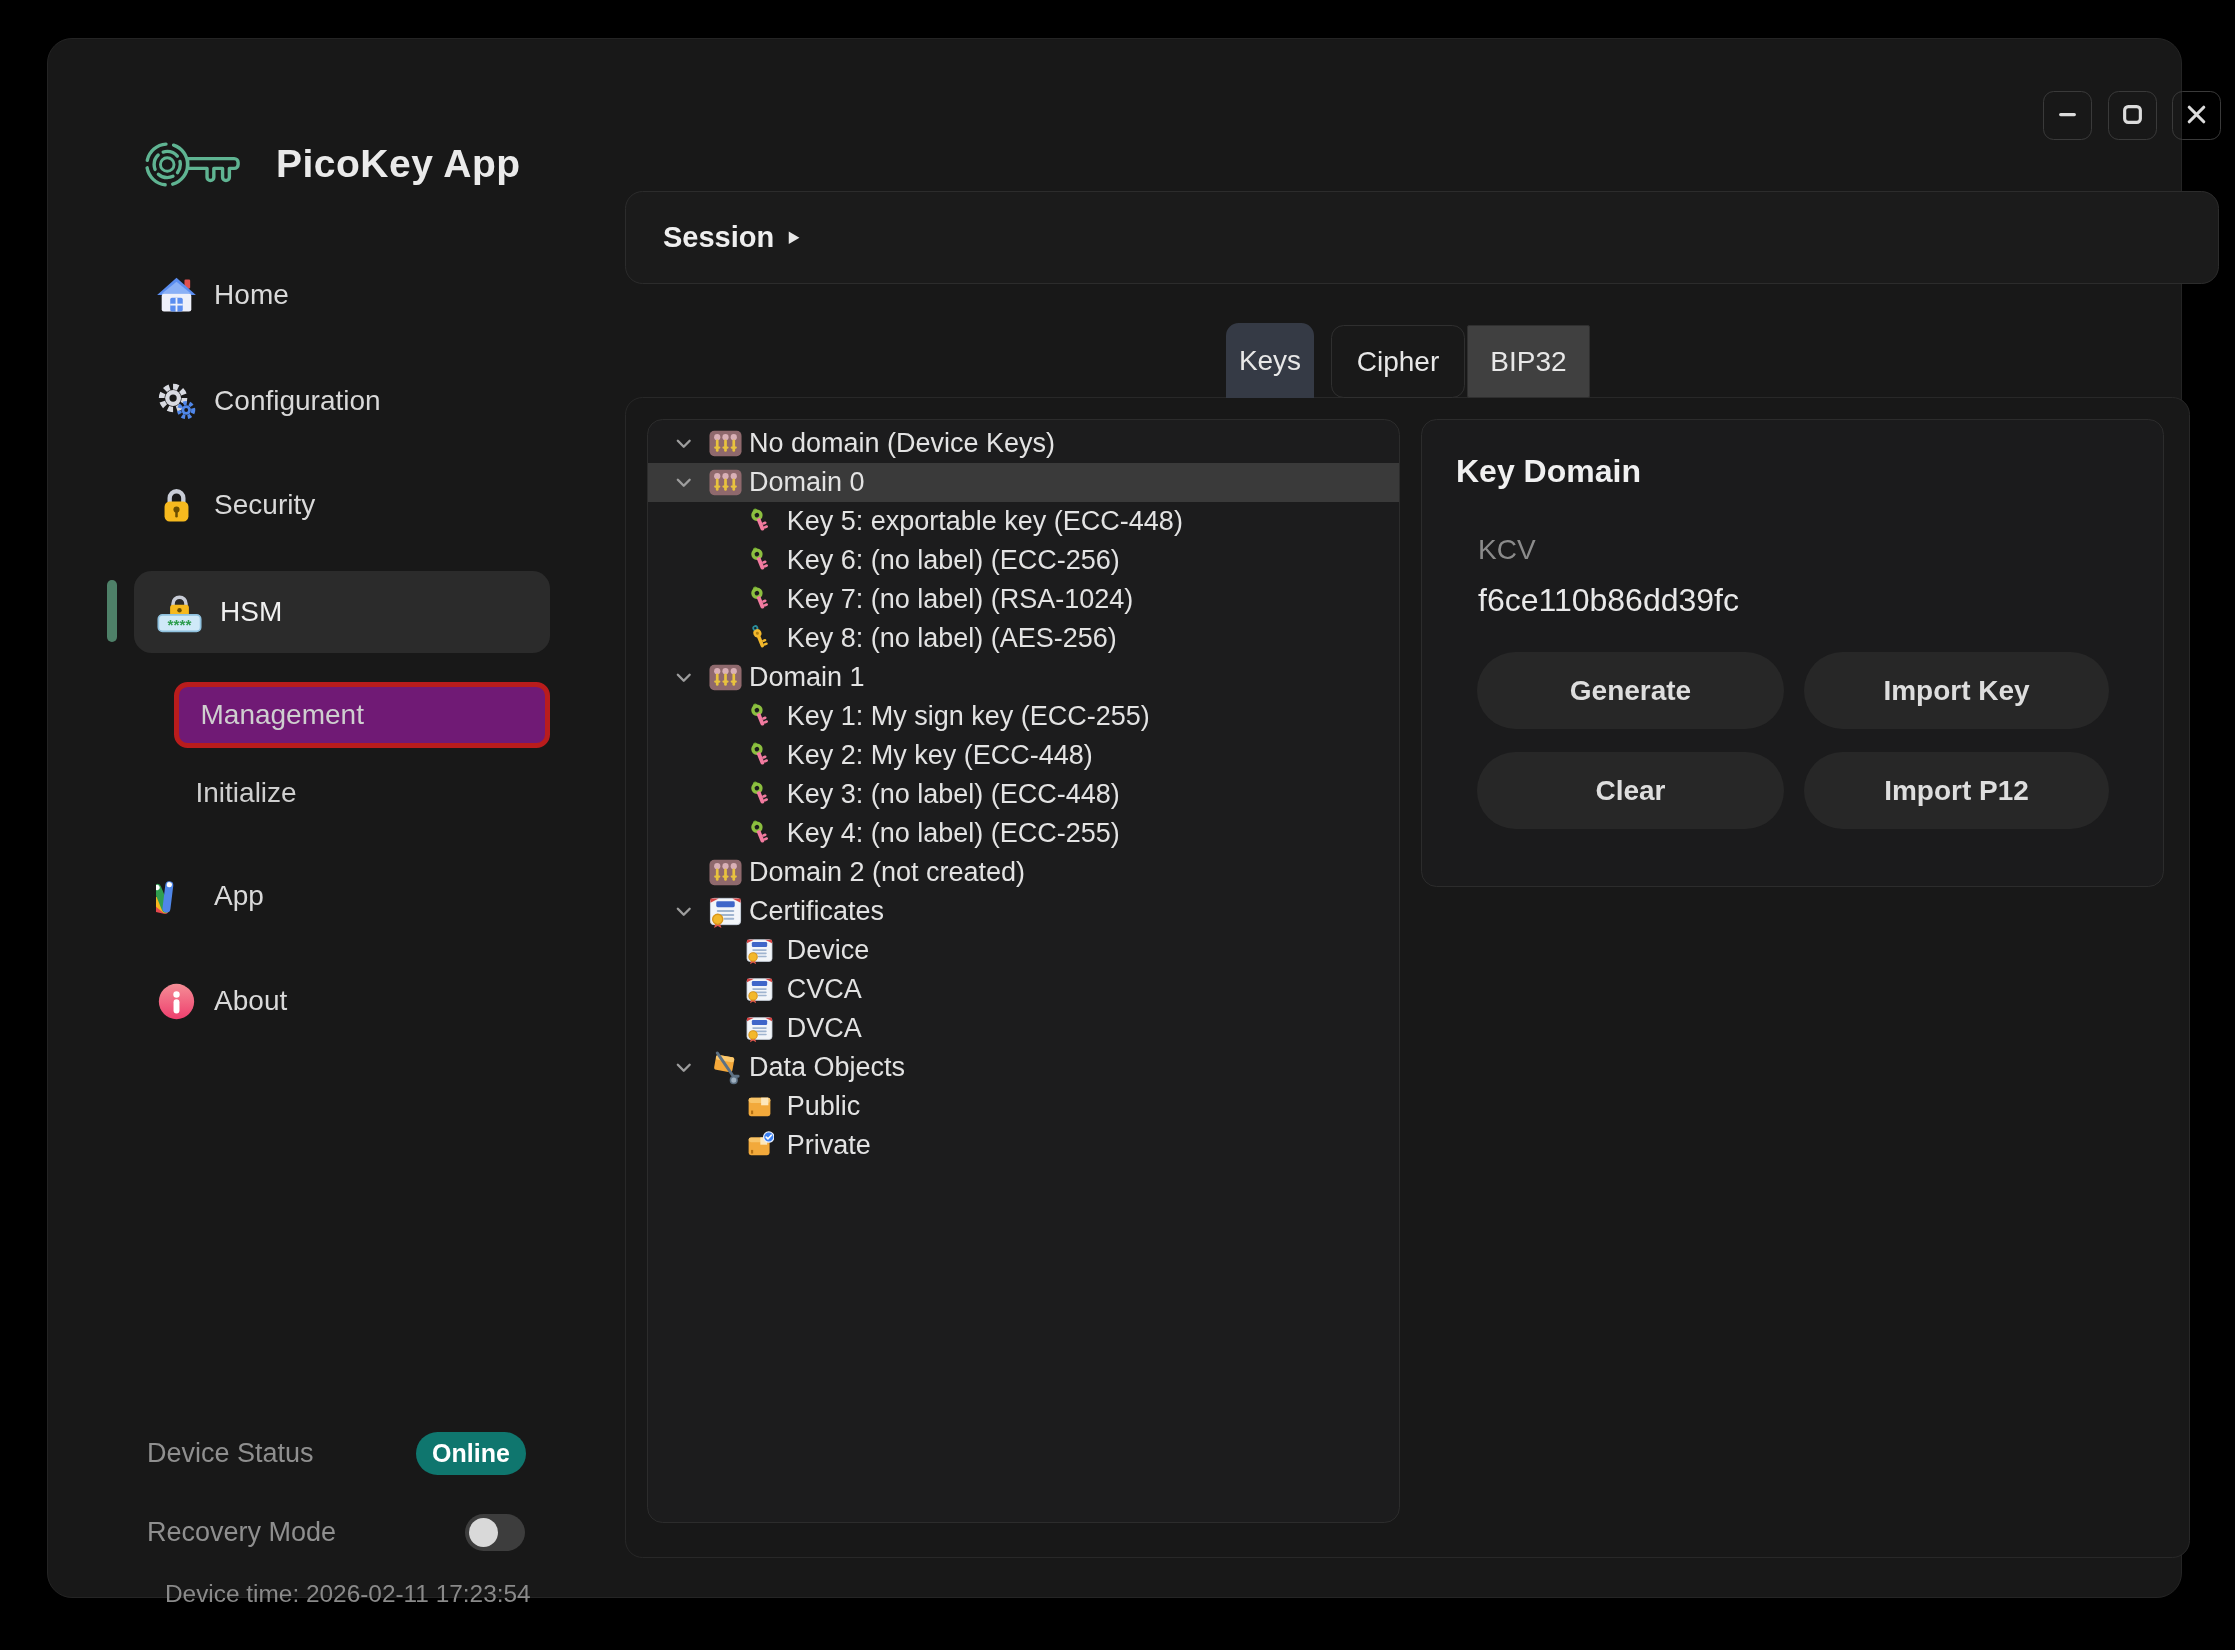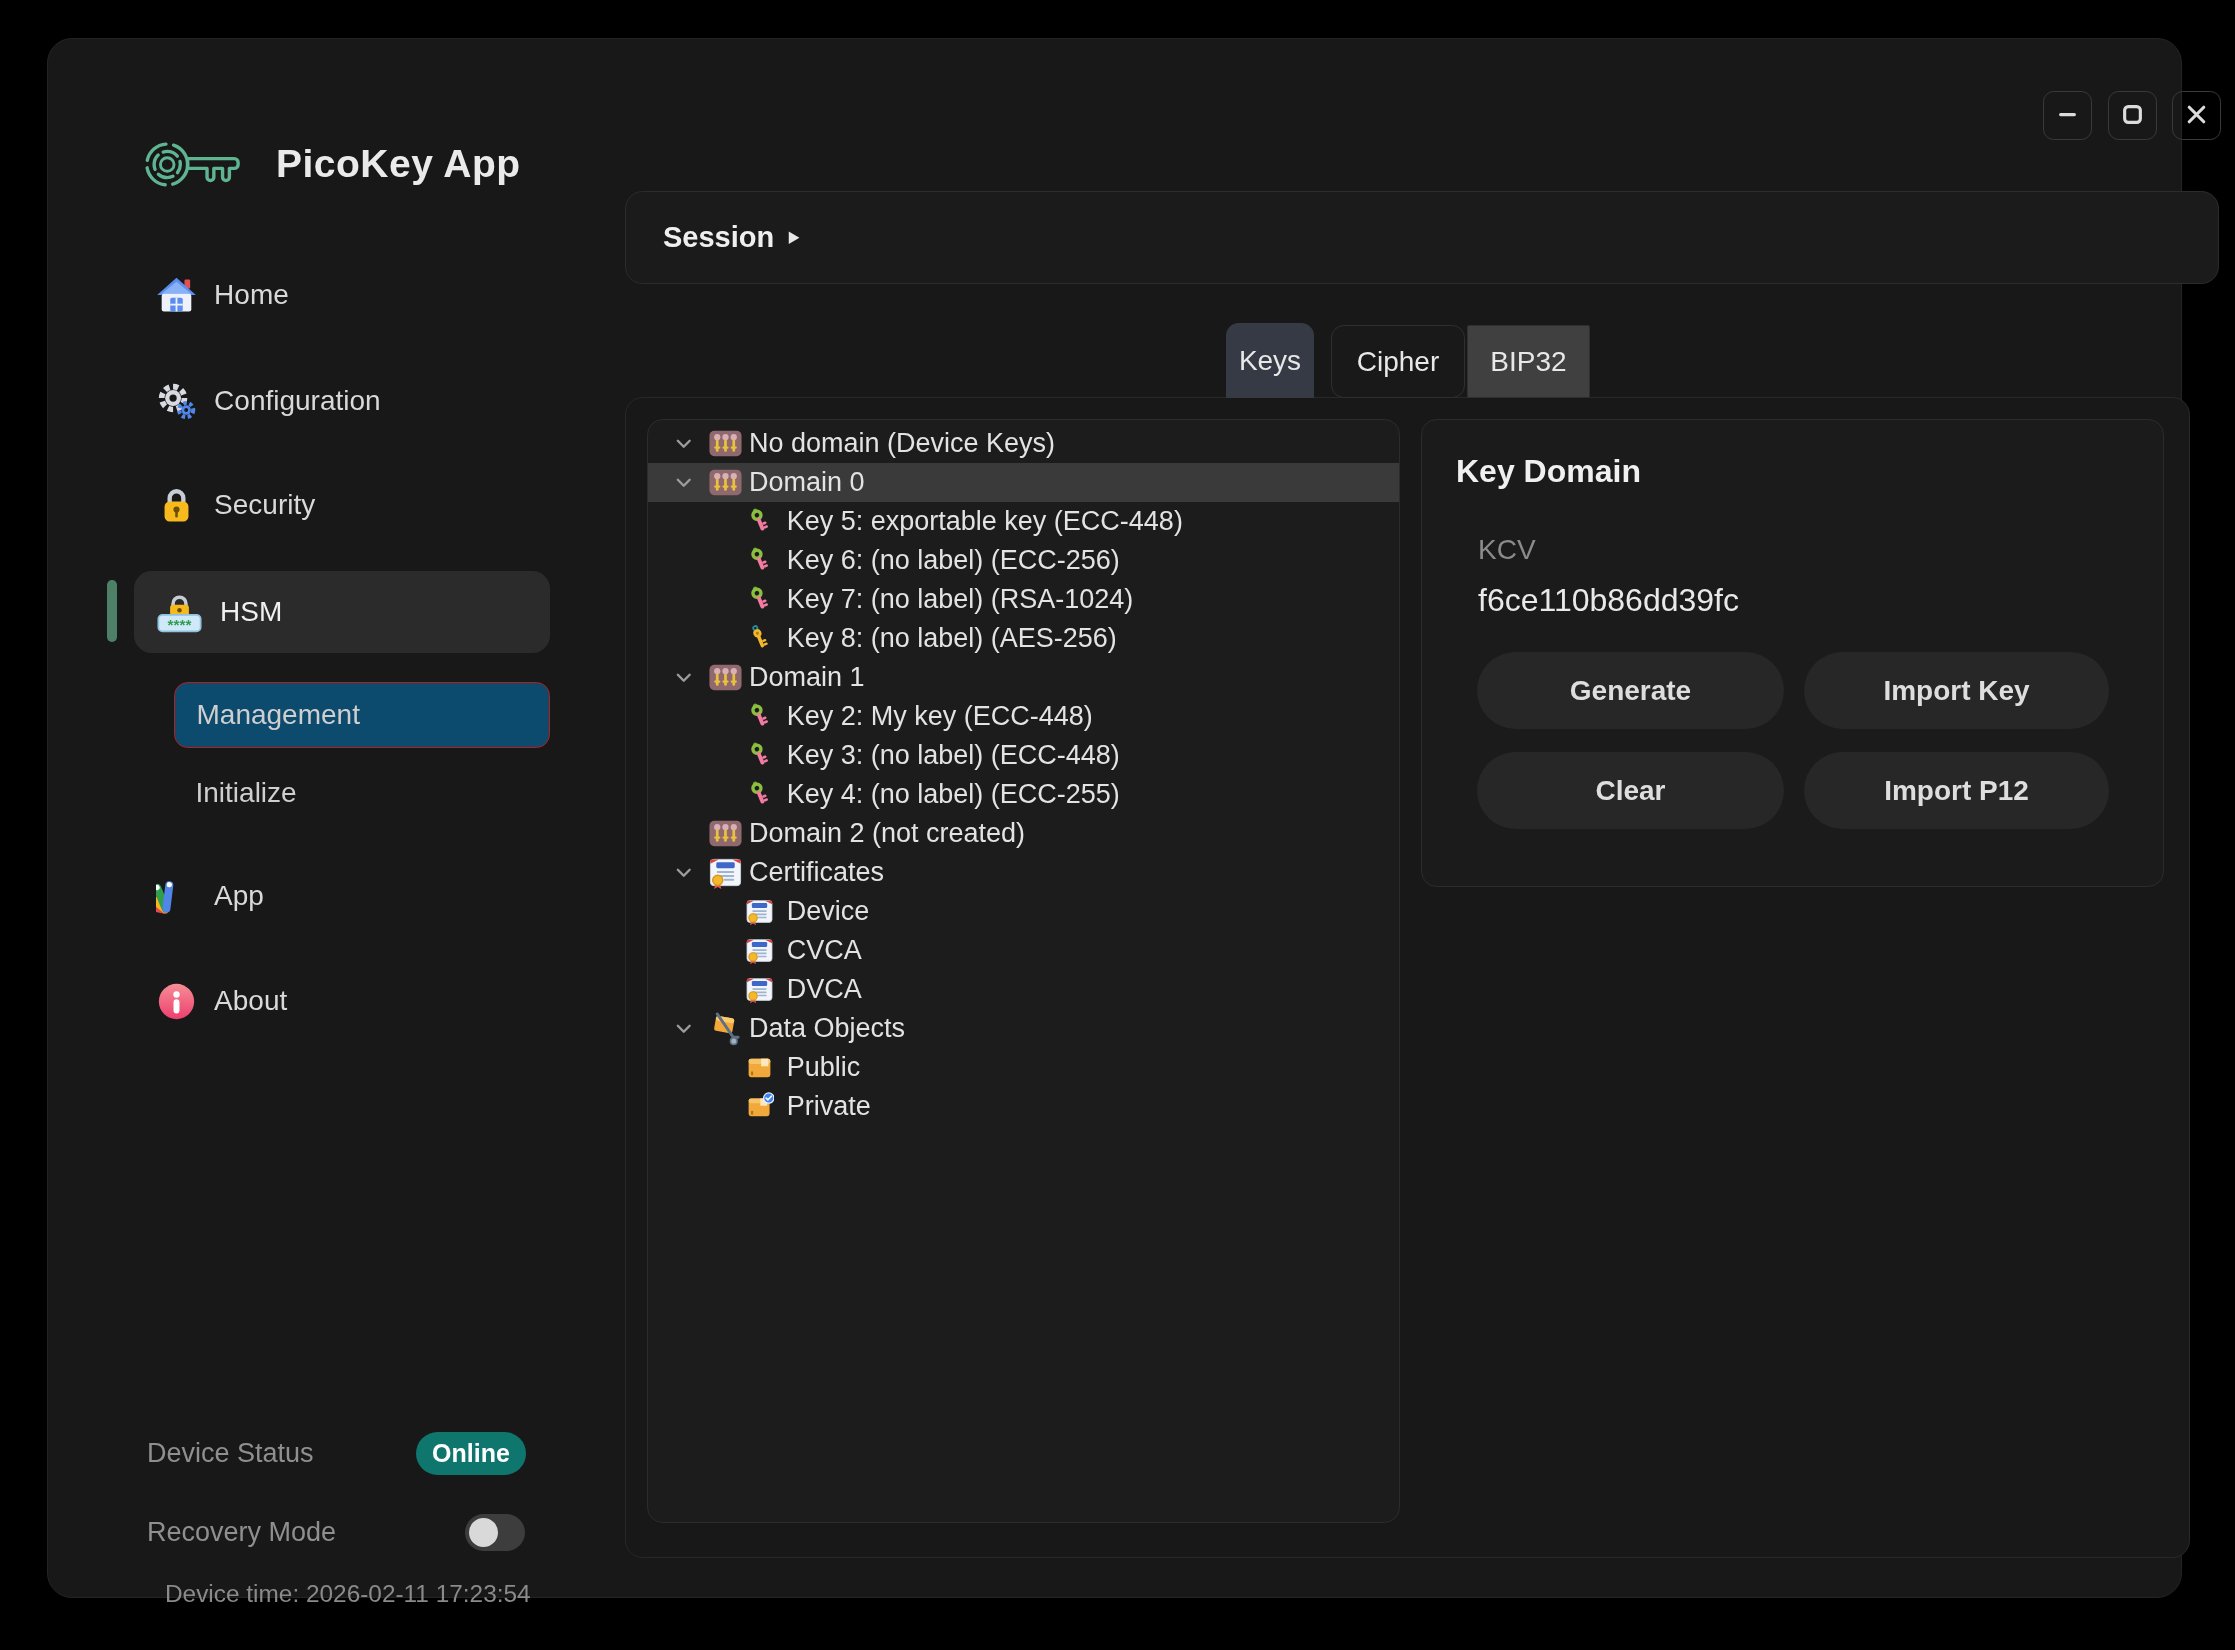--- a/index.html
+++ b/index.html
@@ -30,21 +30,21 @@
   .item-home{top:222px;}
   .item-configuration{top:328px;}
   .item-security{top:432px;}
   .item-hsm{top:532px;height:82px;background:#2b2b2b;color:#f0f0f0;}
   .item-hsm .icon{width:47px;height:45px;}
   .item-app{top:823px;}
   .item-about{top:928px;}
   .accent-bar{position:absolute;left:59px;top:541px;width:9.8px;height:62px;border-radius:4.9px;background:#4e8068;}
   .sub-item{position:absolute;left:126px;width:376px;height:66px;display:flex;align-items:center;
     padding-left:21.5px;box-sizing:border-box;border-radius:13.7px;font-size:28px;color:#cfcfcf;cursor:pointer;}
-  .sub-management{top:643px;background:#0c4a6e;border:1px solid #b91c1c;}
+  .sub-management{top:643px;background:#701a75;border:5px solid #b91c1c;}
   .sub-initialize{top:721px;}
 
   
   .status-label{position:absolute;left:99px;font-size:27px;color:#8f8f8f;}
   .lbl-device-status{top:1399px;}
   .lbl-recovery{top:1478px;}
   .online-badge{position:absolute;left:368px;top:1393px;width:110px;height:43px;border-radius:21.5px;
     background:#0f766e;color:#fff;font-size:25px;font-weight:bold;display:flex;align-items:center;justify-content:center;}
   .toggle{position:absolute;left:417px;top:1475px;width:60px;height:37px;border-radius:18.5px;background:#3d3d3d;cursor:pointer;}
   .toggle .knob{position:absolute;left:3.9px;top:3.9px;width:29px;height:29px;border-radius:50%;background:#d9d9d9;}
@@ -380,20 +380,34 @@
             <svg viewBox="0 0 36 36">
               <g transform="rotate(-22 18 18)">
                 <circle cx="18" cy="3.8" r="2" fill="none" stroke="#6aa42e" stroke-width="1.8"></circle>
                 <circle cx="18" cy="9.5" r="5" fill="none" stroke="#8cbf3f" stroke-width="4.2"></circle>
                 <path d="M15.6 14 h4.8 v13.5 a2.4 2.4 0 0 1 -4.8 0 Z" fill="#f27ba0"></path>
                 <rect x="20" y="20.5" width="5.6" height="3.2" rx="1.6" fill="#f27ba0"></rect>
                 <rect x="20" y="25.5" width="5.6" height="3.2" rx="1.6" fill="#f27ba0"></rect>
               </g>
             </svg>
           </span>
+          <span class="tlabel">Key 1: My sign key (ECC-255)</span>
+        </div>
+        <div class="trow child">
+          <span class="ticon small">
+            <svg viewBox="0 0 36 36">
+              <g transform="rotate(-22 18 18)">
+                <circle cx="18" cy="3.8" r="2" fill="none" stroke="#6aa42e" stroke-width="1.8"></circle>
+                <circle cx="18" cy="9.5" r="5" fill="none" stroke="#8cbf3f" stroke-width="4.2"></circle>
+                <path d="M15.6 14 h4.8 v13.5 a2.4 2.4 0 0 1 -4.8 0 Z" fill="#f27ba0"></path>
+                <rect x="20" y="20.5" width="5.6" height="3.2" rx="1.6" fill="#f27ba0"></rect>
+                <rect x="20" y="25.5" width="5.6" height="3.2" rx="1.6" fill="#f27ba0"></rect>
+              </g>
+            </svg>
+          </span>
           <span class="tlabel">Key 2: My key (ECC-448)</span>
         </div>
         <div class="trow child">
           <span class="ticon small">
             <svg viewBox="0 0 36 36">
               <g transform="rotate(-22 18 18)">
                 <circle cx="18" cy="3.8" r="2" fill="none" stroke="#6aa42e" stroke-width="1.8"></circle>
                 <circle cx="18" cy="9.5" r="5" fill="none" stroke="#8cbf3f" stroke-width="4.2"></circle>
                 <path d="M15.6 14 h4.8 v13.5 a2.4 2.4 0 0 1 -4.8 0 Z" fill="#f27ba0"></path>
                 <rect x="20" y="20.5" width="5.6" height="3.2" rx="1.6" fill="#f27ba0"></rect>

